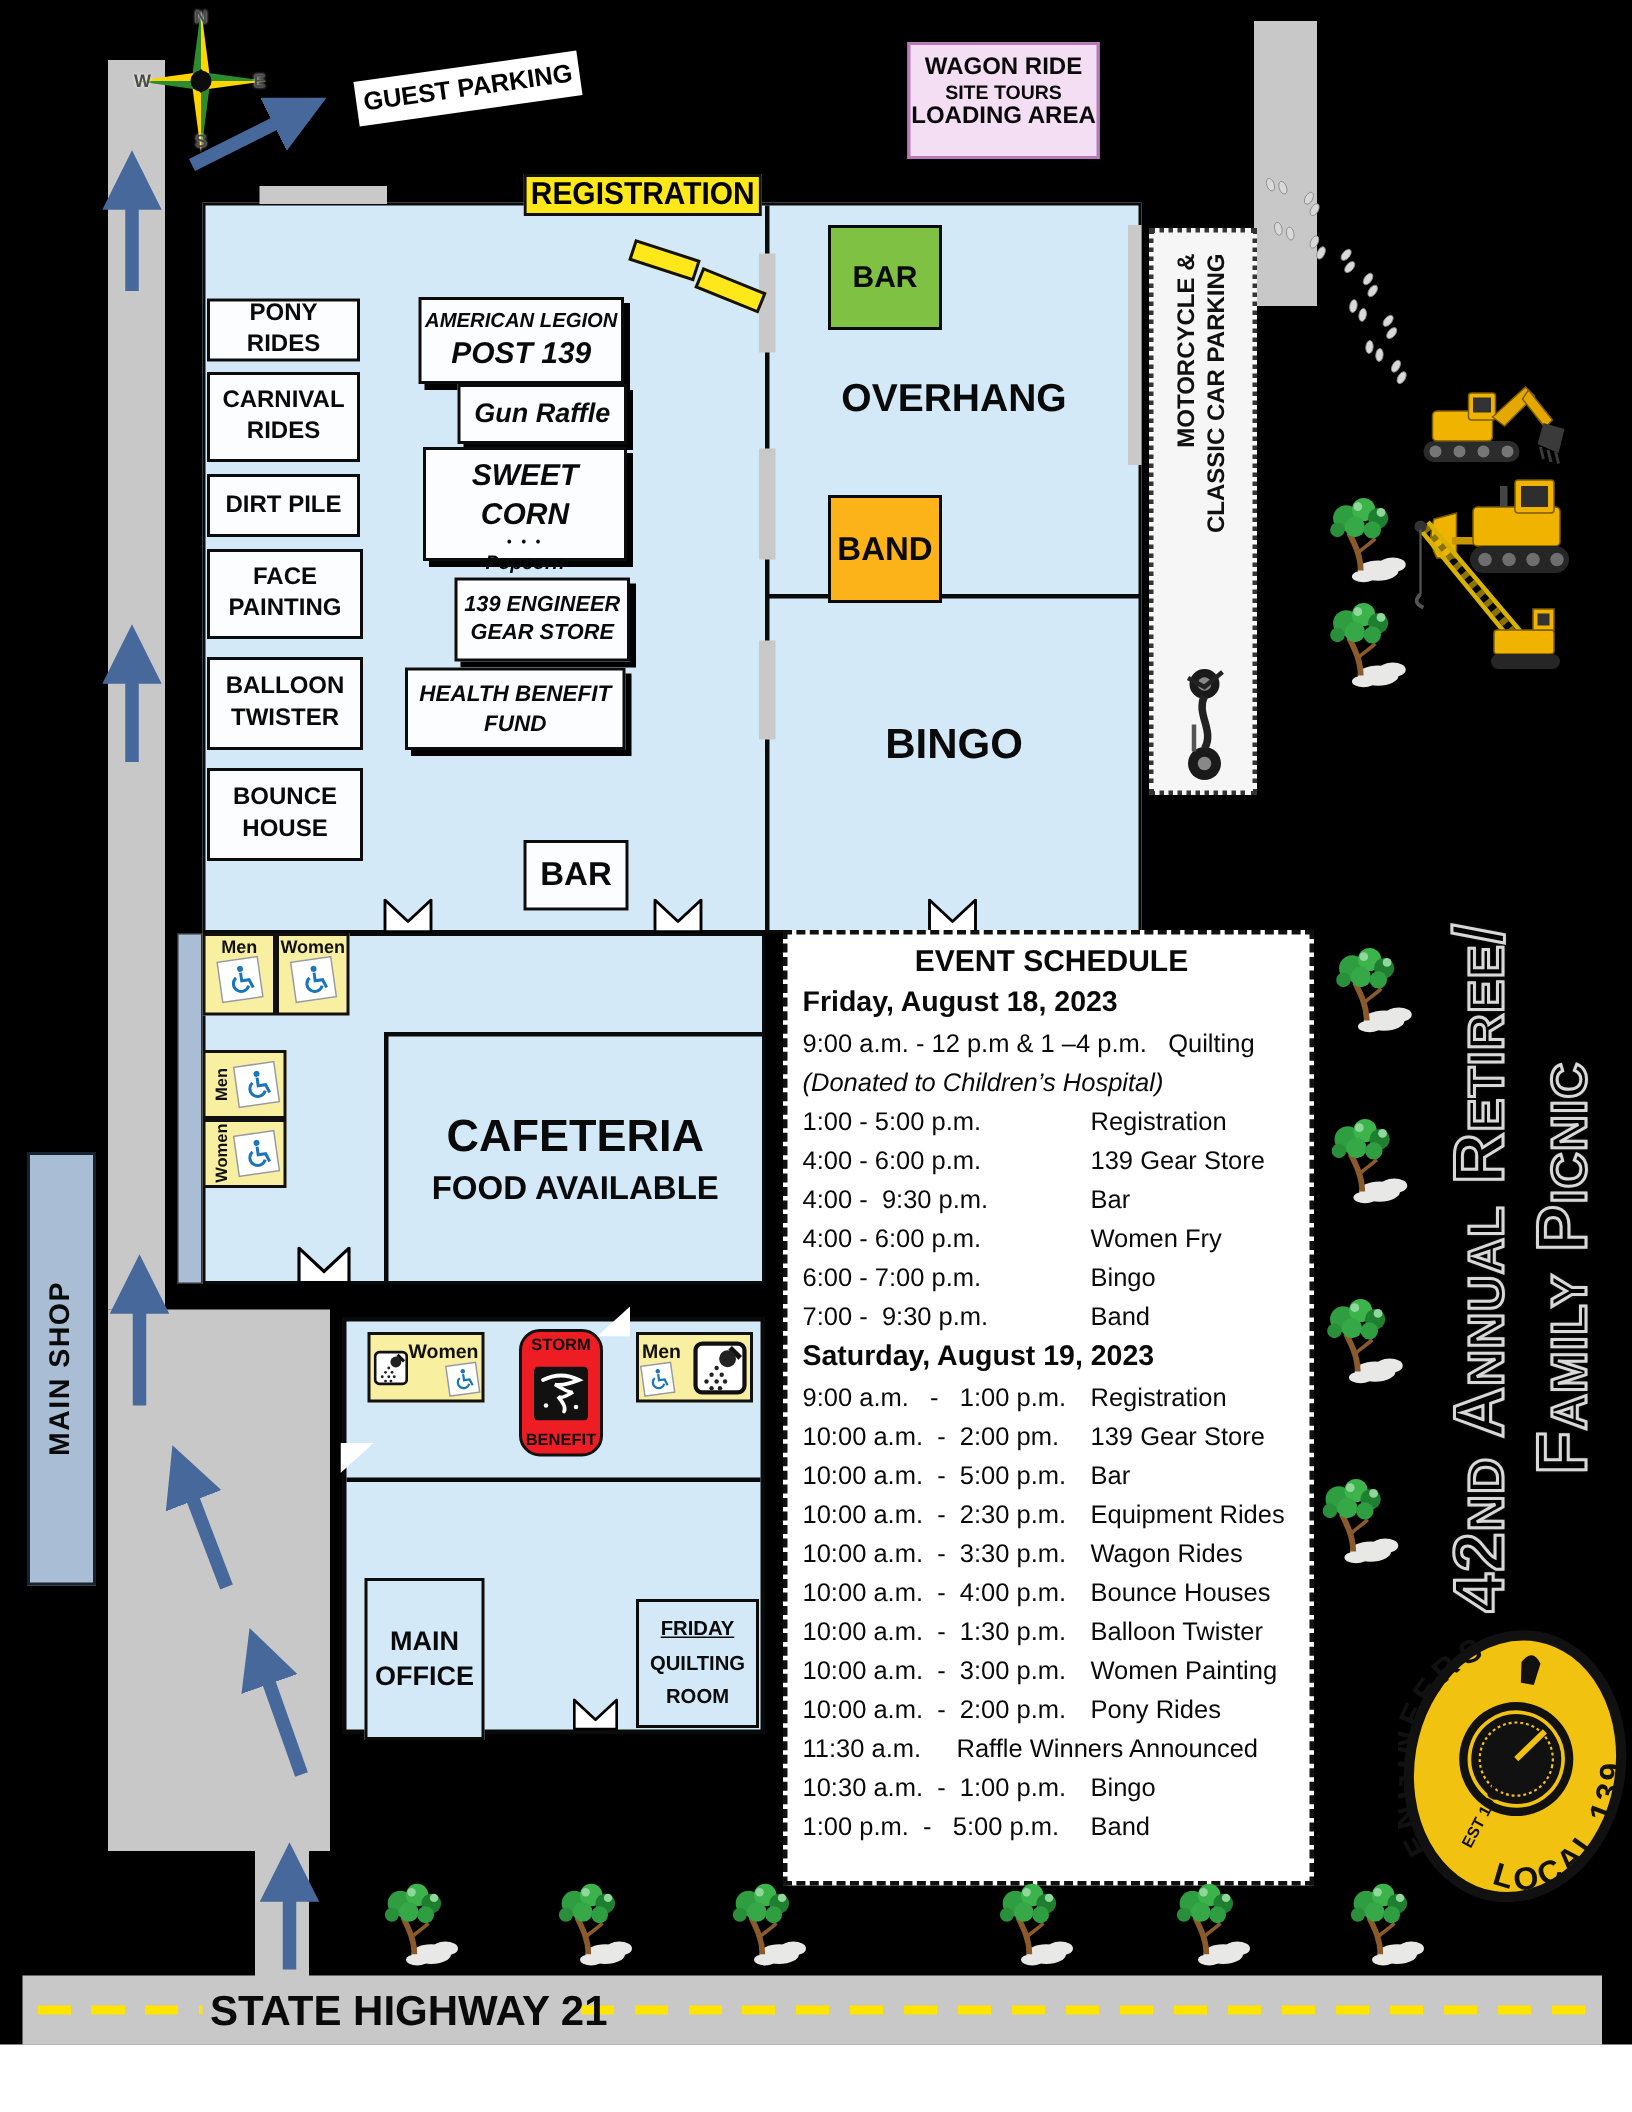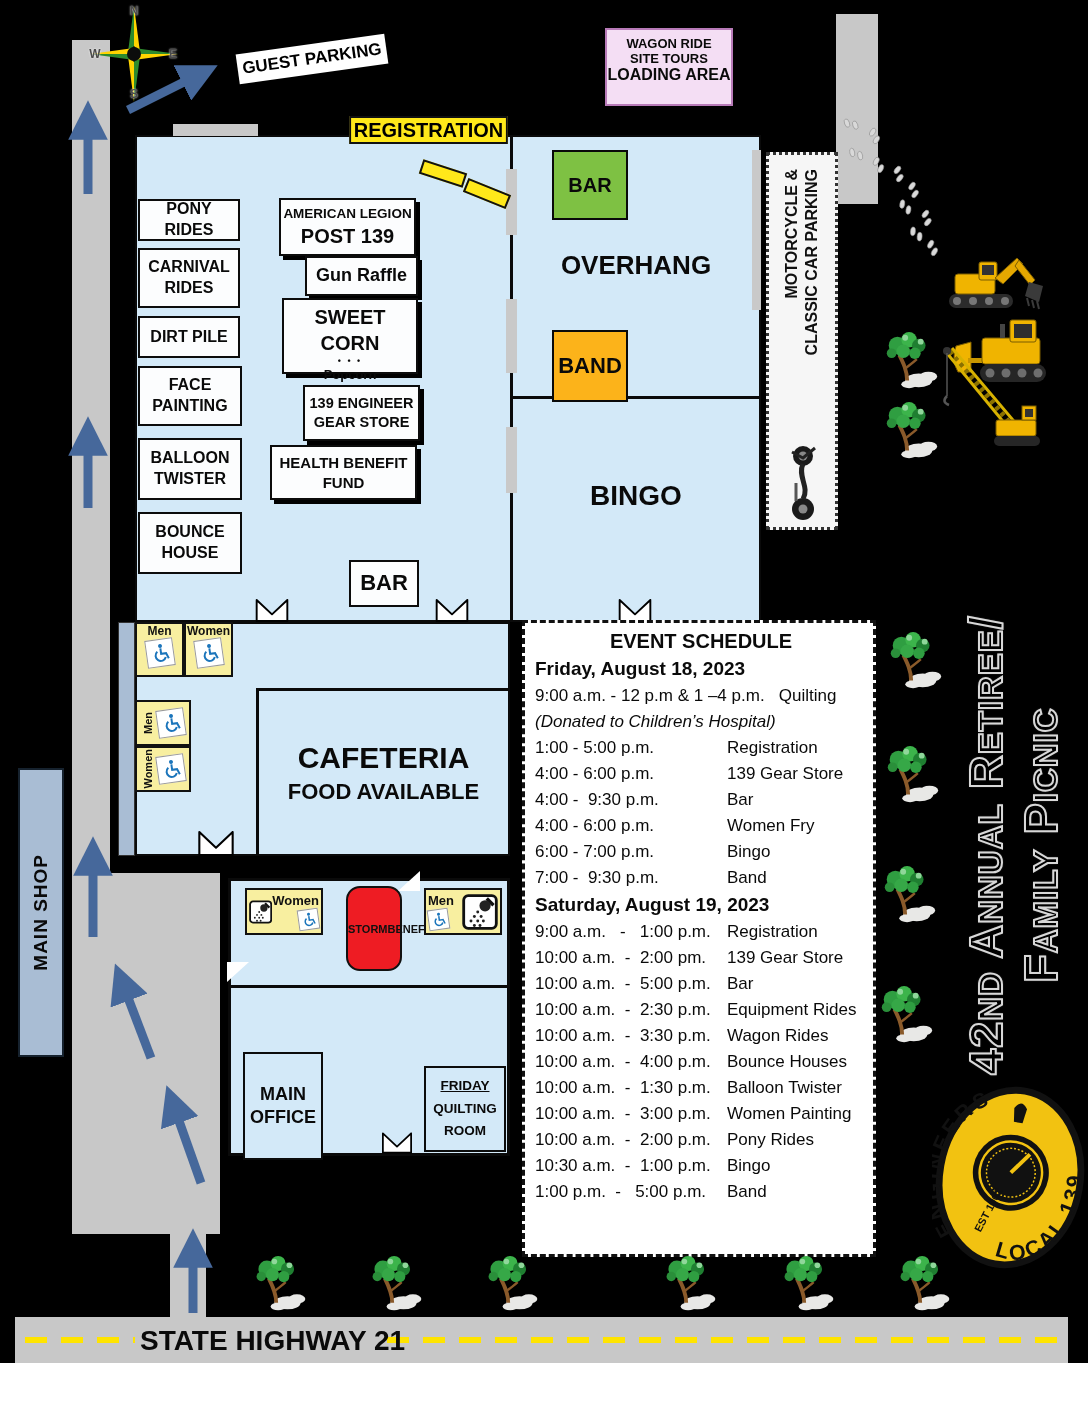--- a/index.html
+++ b/index.html
@@ -4,21 +4,21 @@
 <style>
   html,body{margin:0;padding:0;background:#444;}
   .stage{position:relative;width:1088px;height:1408px;background:var(--background,#000);
          font-family:"Liberation Sans",sans-serif;overflow:hidden;margin:0 auto;}
   .abs{position:absolute;}
   .road{position:absolute;background:var(--road-gray,#c8c8c8);}
   .bld{position:absolute;background:var(--building-fill,#d3e9f8);border:2px solid #0a0a0a;box-sizing:border-box;}
   .box{position:absolute;background:#fcfdfe;border:2px solid #0c0c0c;box-sizing:border-box;
        display:flex;flex-direction:column;align-items:center;justify-content:center;
        text-align:center;font-weight:bold;color:#0a0a0a;line-height:1.3;}
-  .shadowed{box-shadow:4px 4px 0 0 #000;}
+  .shadowed{box-shadow:4px 4px 0 0 #000;font-style:italic;}
   .lbl{position:absolute;font-weight:bold;color:#0a0a0a;}
   .vtext{writing-mode:vertical-rl;transform:rotate(180deg);}
   .door{position:absolute;}
   .schedule{position:absolute;left:522px;top:620px;width:354px;height:637px;background:#fff;
             border:3px dashed #111;box-sizing:border-box;padding:4px 6px 0 10px;color:#0a0a0a;}
   .stitle{font-size:20px;font-weight:bold;text-align:center;line-height:28px;}
   .shead{font-size:19px;font-weight:bold;line-height:28px;}
   .sline{font-size:17px;line-height:26px;white-space:pre;}
   .italic{font-style:italic;}
   .srow{display:flex;font-size:17px;line-height:26px;}
@@ -129,21 +129,21 @@
     </g>
   </svg>
 
   <div style="position:absolute;left:237px;top:44px;width:150px;height:30px;background:#fff;color:#000;
               font-weight:bold;font-size:17px;display:flex;align-items:center;justify-content:center;
               transform:rotate(-8deg);">GUEST PARKING</div>
 
   <div style="position:absolute;left:605px;top:28px;width:128px;height:78px;background:var(--wagon-pink,#f4def4);
               border:2px solid #b87ab8;box-sizing:border-box;display:flex;flex-direction:column;align-items:center;
               justify-content:flex-start;padding-top:6px;color:#0a0a0a;font-weight:bold;text-align:center;">
-    <span style="font-size:13px;">WAGON RIDE</span>
+    <span style="font-size:16px;">WAGON RIDE</span>
     <span style="font-size:13px;">SITE TOURS</span>
     <span style="font-size:16px;">LOADING AREA</span>
   </div>
 
   <div class="bld" style="left:135px;top:135px;width:626px;height:487px;">
     <div style="position:absolute;left:373px;top:0;width:3px;height:483px;background:#0a0a0a;"></div>
     <div style="position:absolute;left:373px;top:259px;width:250px;height:3px;background:#0a0a0a;"></div>
     <div style="position:absolute;left:369px;top:32px;width:11px;height:66px;background:#c9c9c9;"></div>
     <div style="position:absolute;left:369px;top:162px;width:11px;height:74px;background:#c9c9c9;"></div>
     <div style="position:absolute;left:369px;top:290px;width:11px;height:66px;background:#c9c9c9;"></div>
@@ -376,21 +376,21 @@
     <div style="display:flex;flex-direction:column;align-items:flex-end;gap:1px;">
       <span style="font-size:13px;">Women</span>
       <div class="tsq" style="width:19px;height:19px;">
           <svg width="15" height="15" viewBox="0 0 20 20">
             <use href="#sym-wheel"></use>
           </svg>
         </div>
     </div>
   </div>
   <div style="position:absolute;left:346px;top:886px;width:56px;height:85px;background:var(--storm-red,#ee1c23);
-              border:2px solid #111;border-radius:14px;box-sizing:border-box;display:flex;flex-direction:row;
+              border:2px solid #111;border-radius:14px;box-sizing:border-box;display:flex;flex-direction:column;
               align-items:center;justify-content:space-between;padding:3px 0;">
     <span style="font-size:11px;font-weight:bold;color:#111;">STORM</span>
     <svg width="36" height="36">
         <use href="#sym-tornado"></use>
       </svg>
     <span style="font-size:11px;font-weight:bold;color:#111;">BENEFIT</span>
   </div>
   <div class="rr-cell" style="position:absolute;left:424px;top:888px;width:78px;height:47px;flex-direction:row;justify-content:space-between;padding:2px;">
     <div style="display:flex;flex-direction:column;align-items:flex-start;gap:1px;">
       <span style="font-size:13px;">Men</span>
@@ -508,20 +508,21 @@
           <span class="stime">10:00 a.m.  -  3:00 p.m.</span>
           <span class="sevent">Women Painting</span>
         </div>
 
         <div class="srow">
           <span class="stime">10:00 a.m.  -  2:00 p.m.</span>
           <span class="sevent">Pony Rides</span>
         </div>
 
       </div>
+    <div class="sline">11:30 a.m.     Raffle Winners Announced</div>
     <div>
 
         <div class="srow">
           <span class="stime">10:30 a.m.  -  1:00 p.m.</span>
           <span class="sevent">Bingo</span>
         </div>
 
         <div class="srow">
           <span class="stime">1:00 p.m.  -   5:00 p.m.</span>
           <span class="sevent">Band</span>

